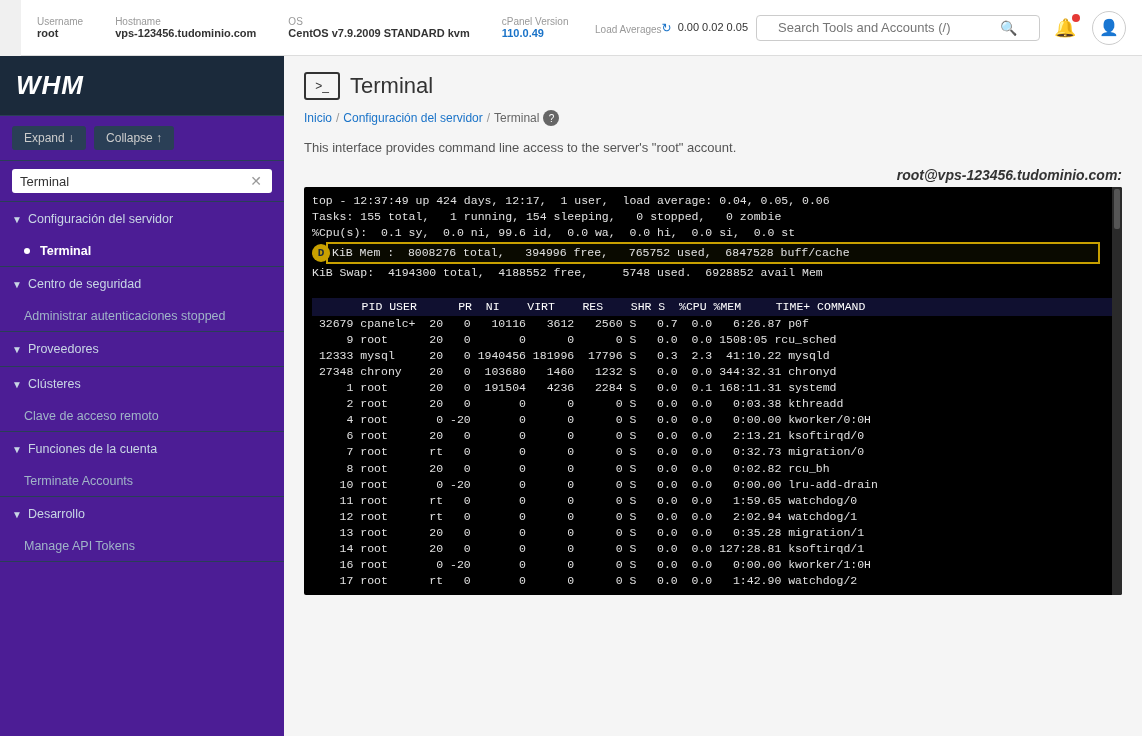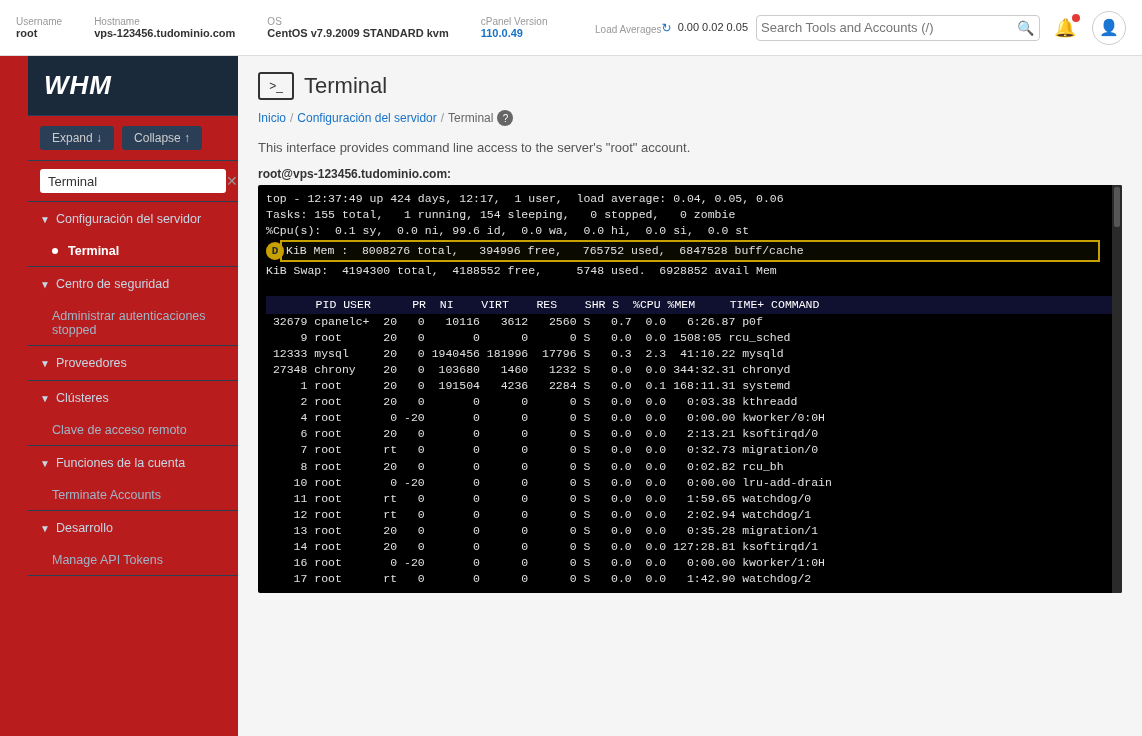--- a/index.html
+++ b/index.html
@@ -7,20 +7,21 @@
 
     
     .top-bar {
       background: #fff;
       border-bottom: 1px solid #ddd;
       display: flex;
       align-items: center;
       padding: 0 16px;
       height: 56px;
       flex-shrink: 0;
+      margin-left: 21px;
     }
     .top-bar-info {
       display: flex;
       gap: 32px;
       font-size: 11px;
       color: #333;
     }
     .top-bar-info .label { color: #999; font-size: 10px; }
     .top-bar-info .value { font-weight: bold; color: #333; }
     .top-bar-info .value.blue { color: #1a73c8; }
@@ -28,21 +29,21 @@
       margin-left: auto;
       display: flex;
       align-items: center;
       gap: 8px;
     }
     .search-box {
       display: flex;
       align-items: center;
       border: 1px solid #ccc;
       border-radius: 4px;
-      padding: 4px 4px;
+      padding: 4px 21px;
       width: 284px;
       background: #fff;
     }
     .search-box input {
       border: none;
       outline: none;
       font-size: 13px;
       flex: 1;
       background: transparent;
       color: #555;
@@ -103,28 +104,27 @@
 
     
     .main-layout {
       display: flex;
       flex: 1;
       overflow: hidden;
     }
 
     
     .sidebar {
-      width: 238px;
-      background: #b91c1c;
+      width: 284px;
+      background: #4c1d95;
       color: #fff;
       display: flex;
       flex-direction: column;
       flex-shrink: 0;
       overflow-y: auto;
-      padding-left: 28px;
     }
     .sidebar-logo {
       background: #1b2a3b;
       padding: 14px 16px;
       display: flex;
       align-items: center;
       border-bottom: 1px solid #2a3f56;
     }
     .logo-text {
       font-size: 22px;
@@ -254,25 +254,26 @@
       cursor: pointer;
     }
     .description {
       font-size: 13px;
       color: #555;
       margin-bottom: 12px;
     }
 
     
     .terminal-header {
-      text-align: left;
-      font-size: 12px;
+      text-align: right;
+      font-size: 14px;
       font-weight: bold;
       color: #333;
       margin-bottom: 4px;
+      font-style: italic;
     }
     .terminal-wrapper {
       position: relative;
       background: #000;
       color: #e0e0e0;
       font-family: 'Courier New', Courier, monospace;
       font-size: 11.5px;
       line-height: 1.4;
       padding: 6px 8px;
       border-radius: 2px;

